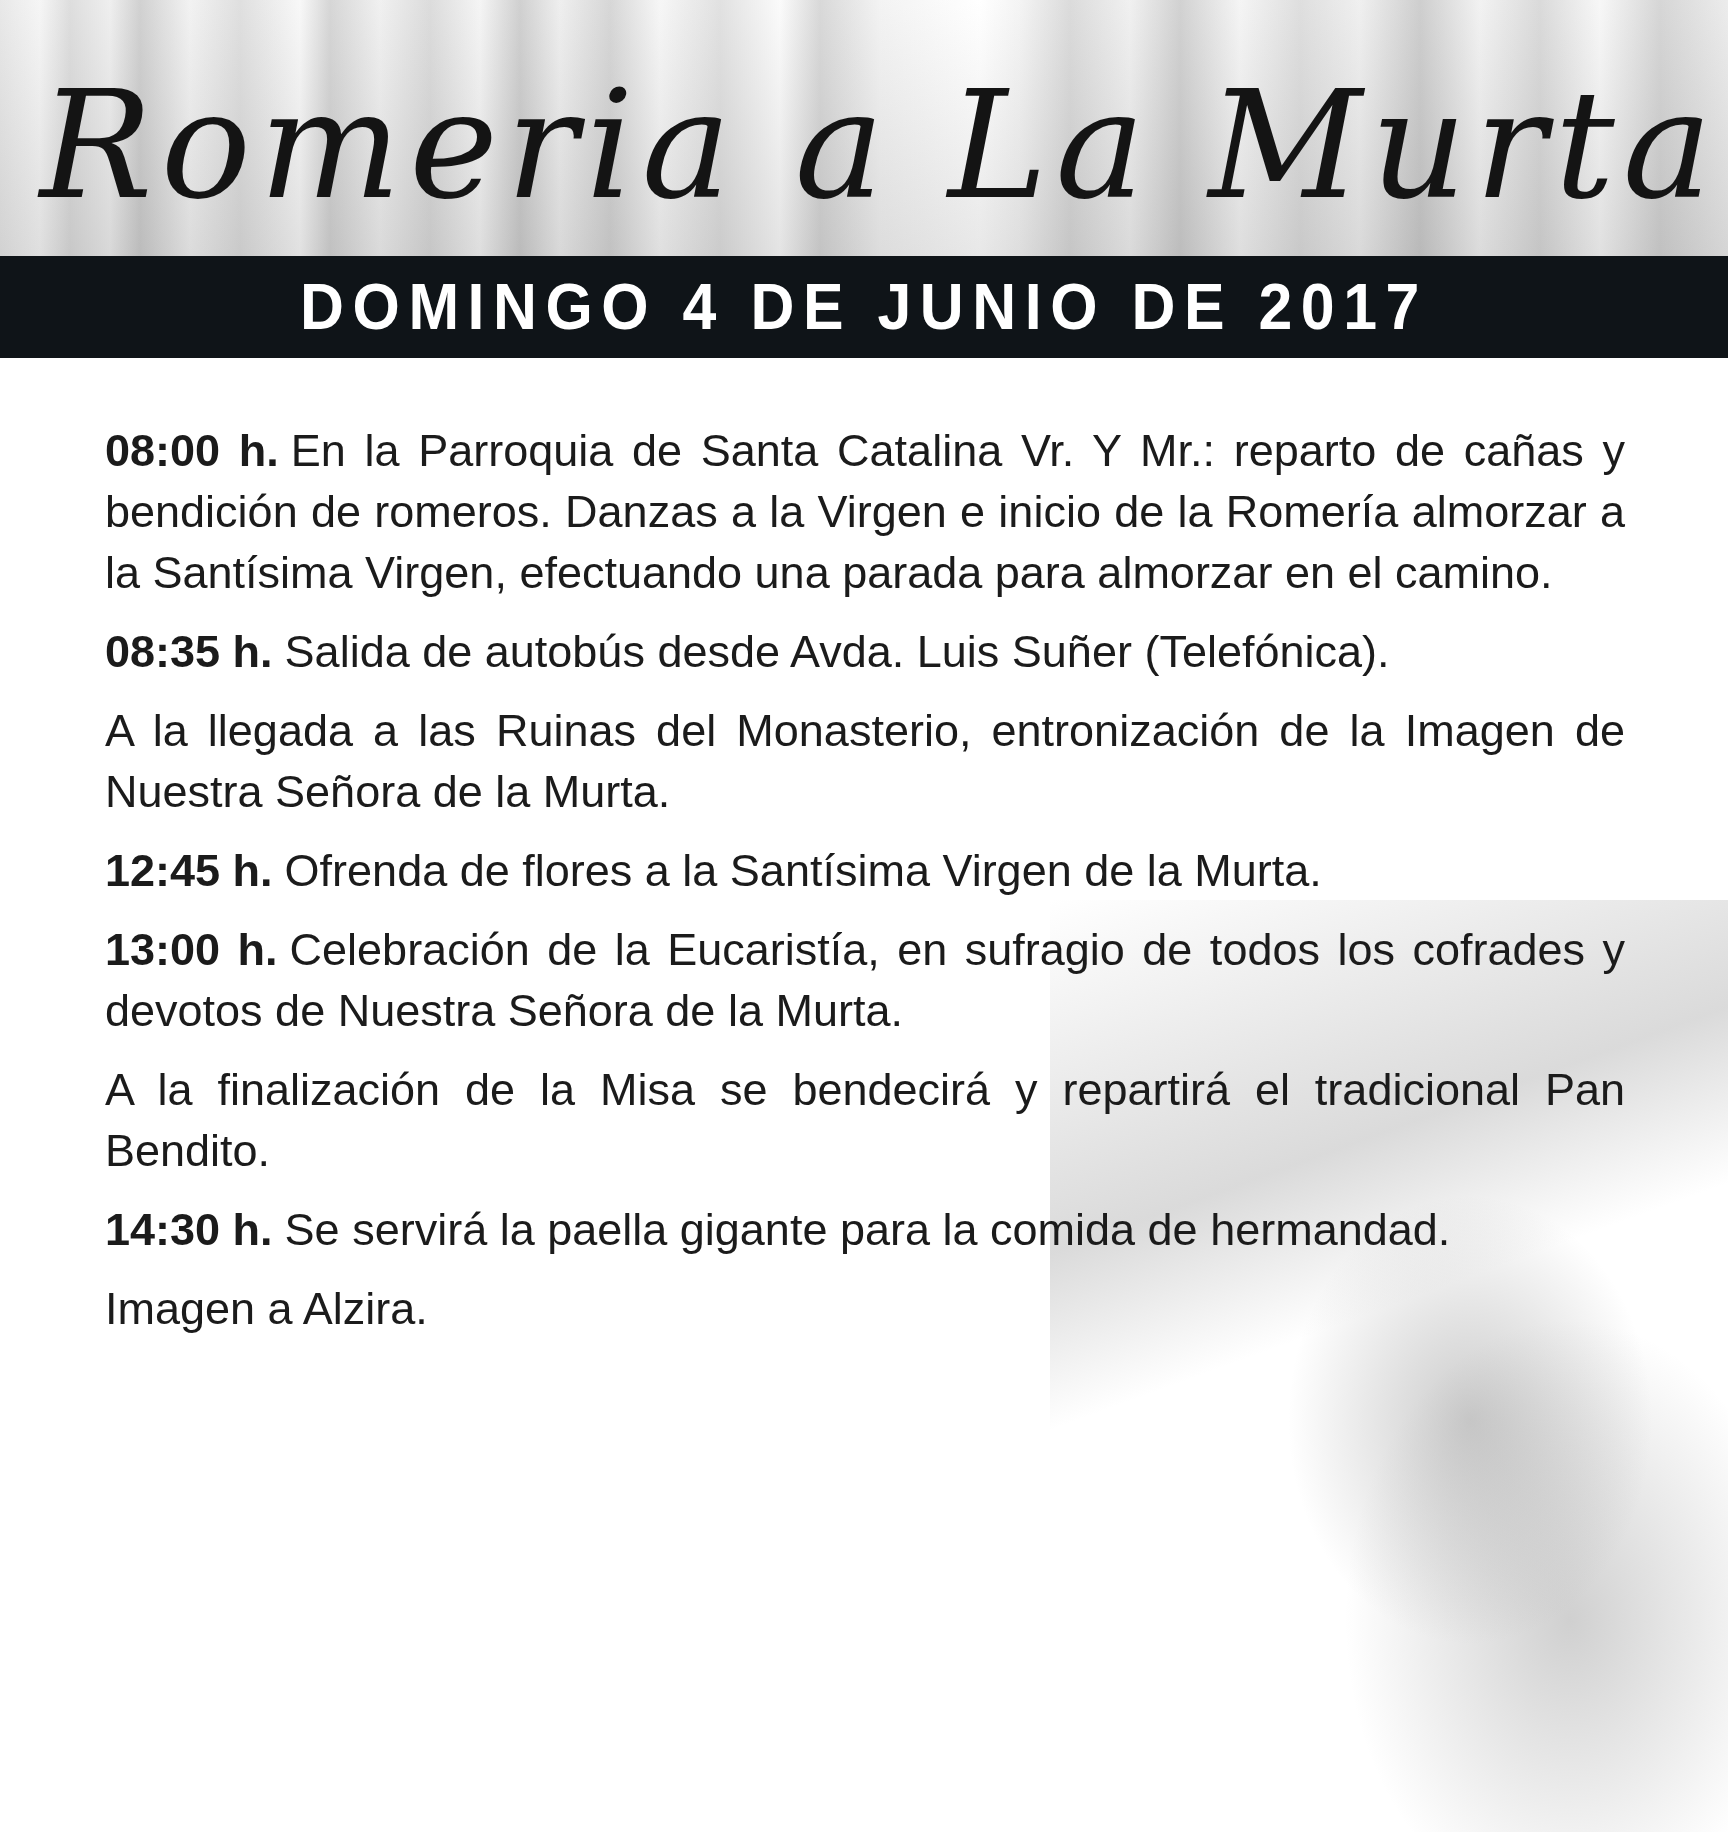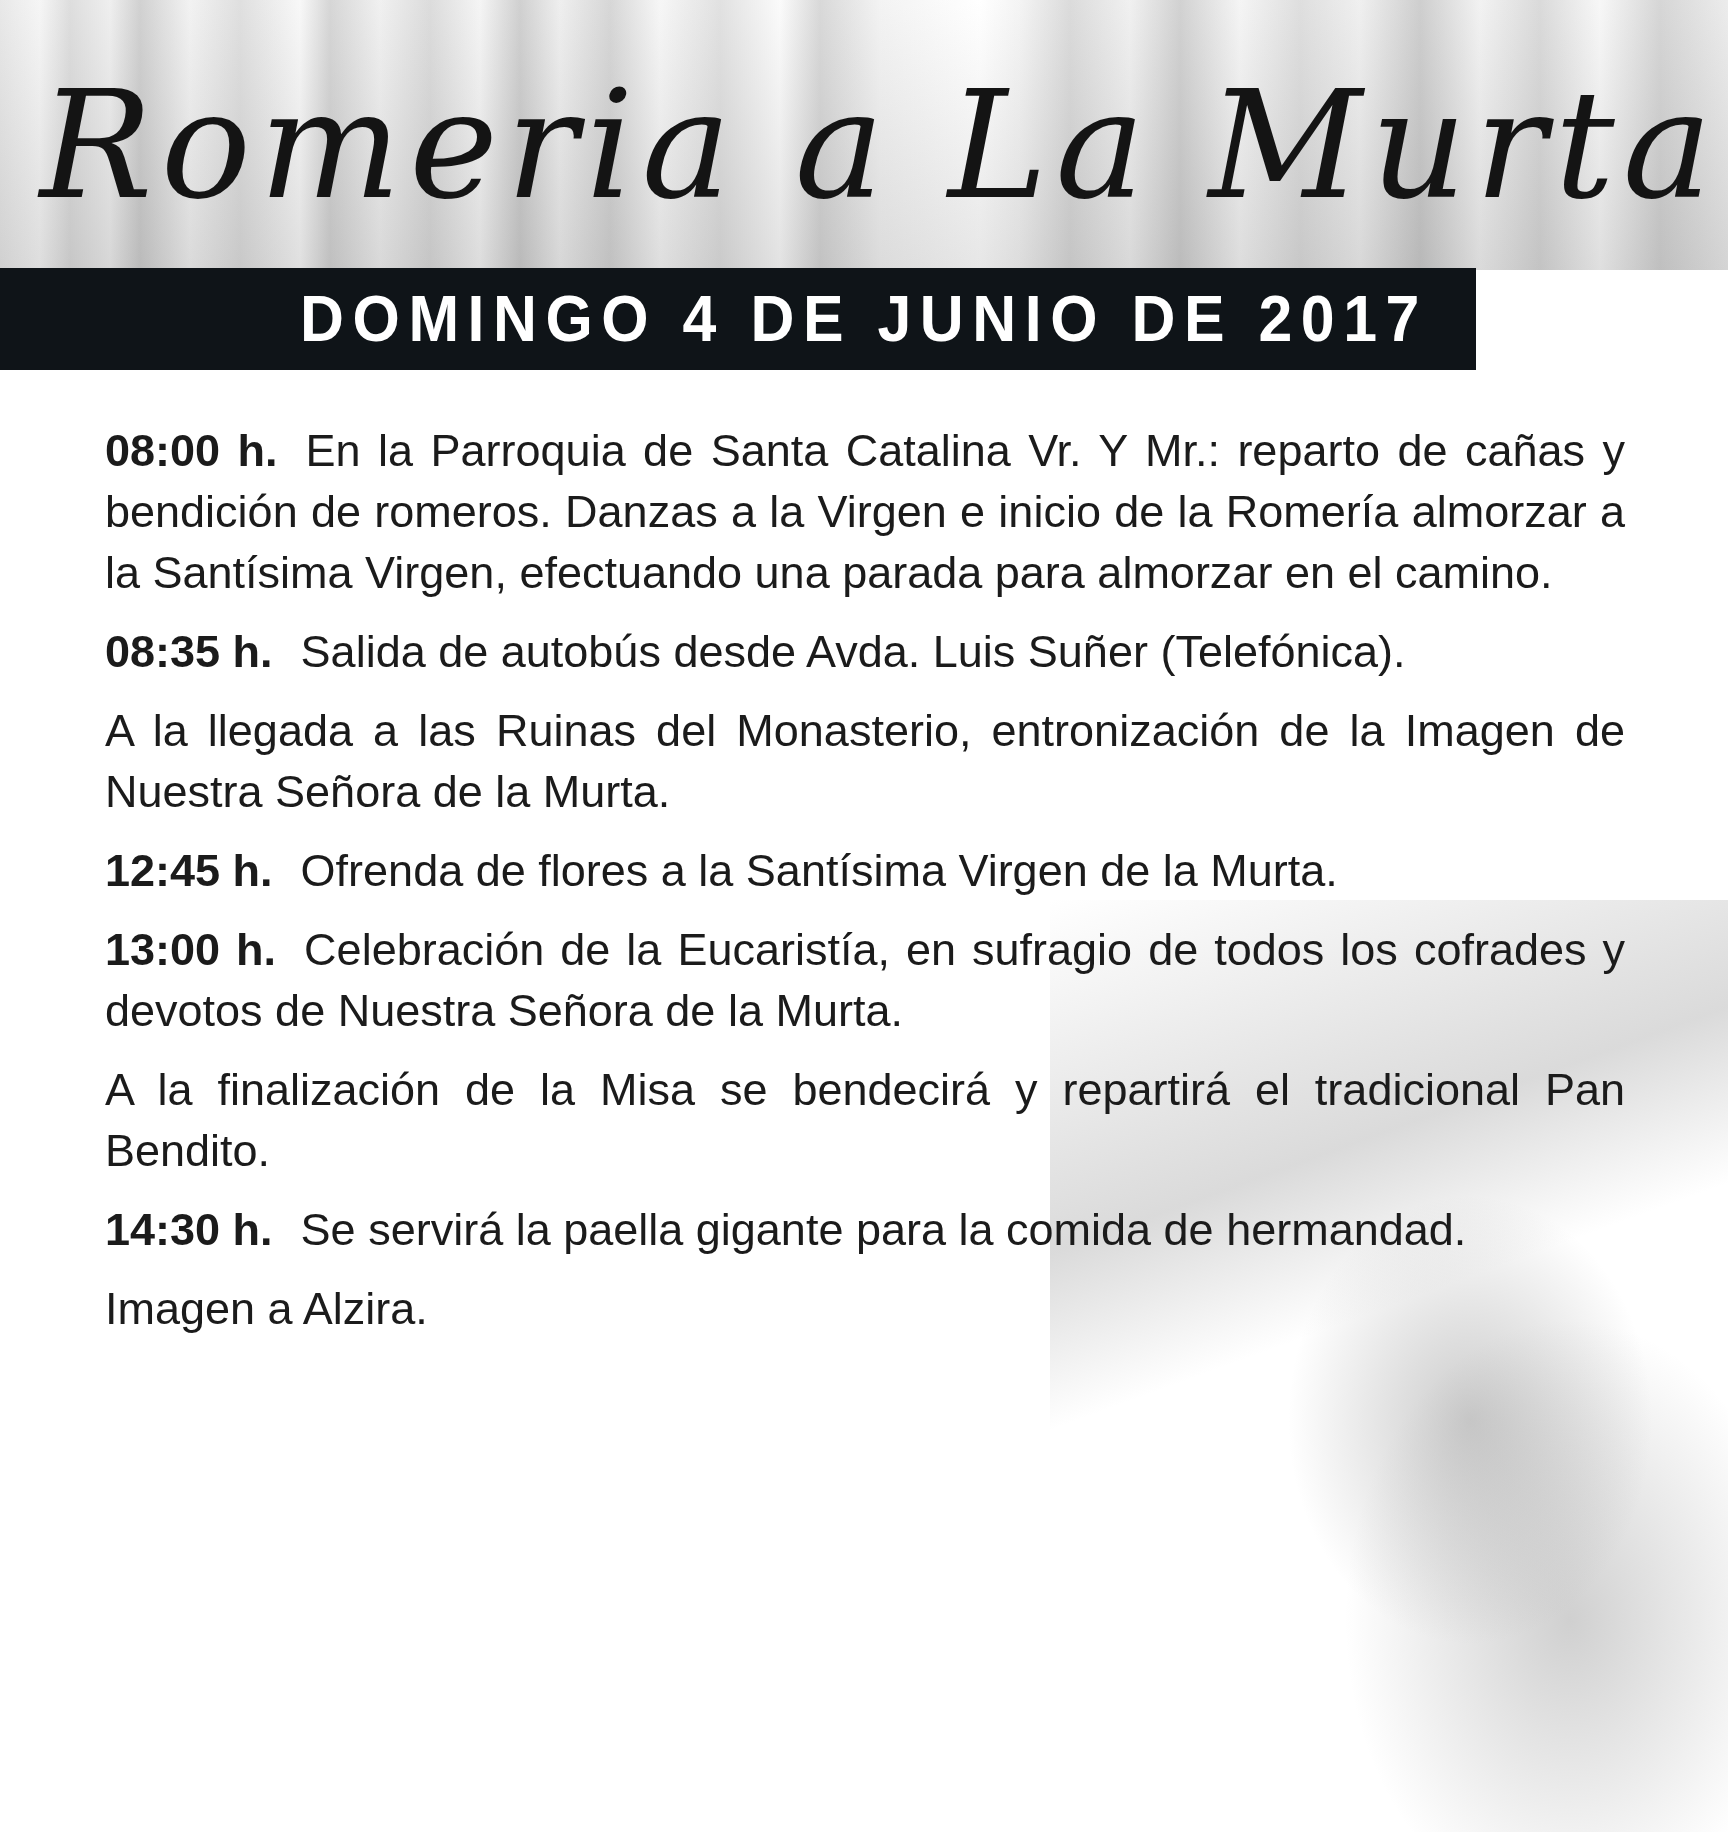--- a/index.html
+++ b/index.html
@@ -27,21 +27,21 @@
     background:linear-gradient(180deg, rgba(255,255,255,0.15) 0%, rgba(120,120,120,0.18) 100%);
   }
   .title {
     position:absolute; left:0; top:30px; width:1728px; height:230px;
     text-align:center;
     font-family:"DejaVu Serif", serif; font-style:italic;
     font-size:150px; line-height:230px; letter-spacing:8px;
     color:#141414; z-index:2;padding-left:16px;
   }
   .date-band {
-    position:absolute; left:0; top:268px; width:1476px; height:102px;
+    position:absolute; left:0; top:256px; width:1728px; height:102px;
     background:#0f1418; z-index:2;
   }
   .date-text {
     position:absolute; left:0; top:0; width:1728px; height:102px;
     text-align:center; line-height:102px;
     font-family:"Liberation Sans", sans-serif; font-weight:bold;
     font-size:64px; letter-spacing:9px; color:#ffffff;
     transform:scaleX(0.95);
   }
   
@@ -54,21 +54,21 @@
     z-index:0;
   }
   
   .program {
     position:absolute; left:105px; top:420px; width:1520px; z-index:1;
   }
   .entry {
     font-size:45px; line-height:61px; text-align:justify;
     margin:0 0 18px 0;
   }
-  .time { font-weight:bold; margin-right:28px; }
+  .time { font-weight:bold; margin-right:12px; }
 </style>
 </head>
 <body>
 
 <div class="hero"></div>
 <div class="title">Romeria a La Murta</div>
 
 <div class="date-band">
   <div class="date-text">DOMINGO 4 DE JUNIO DE 2017</div>
 </div>

